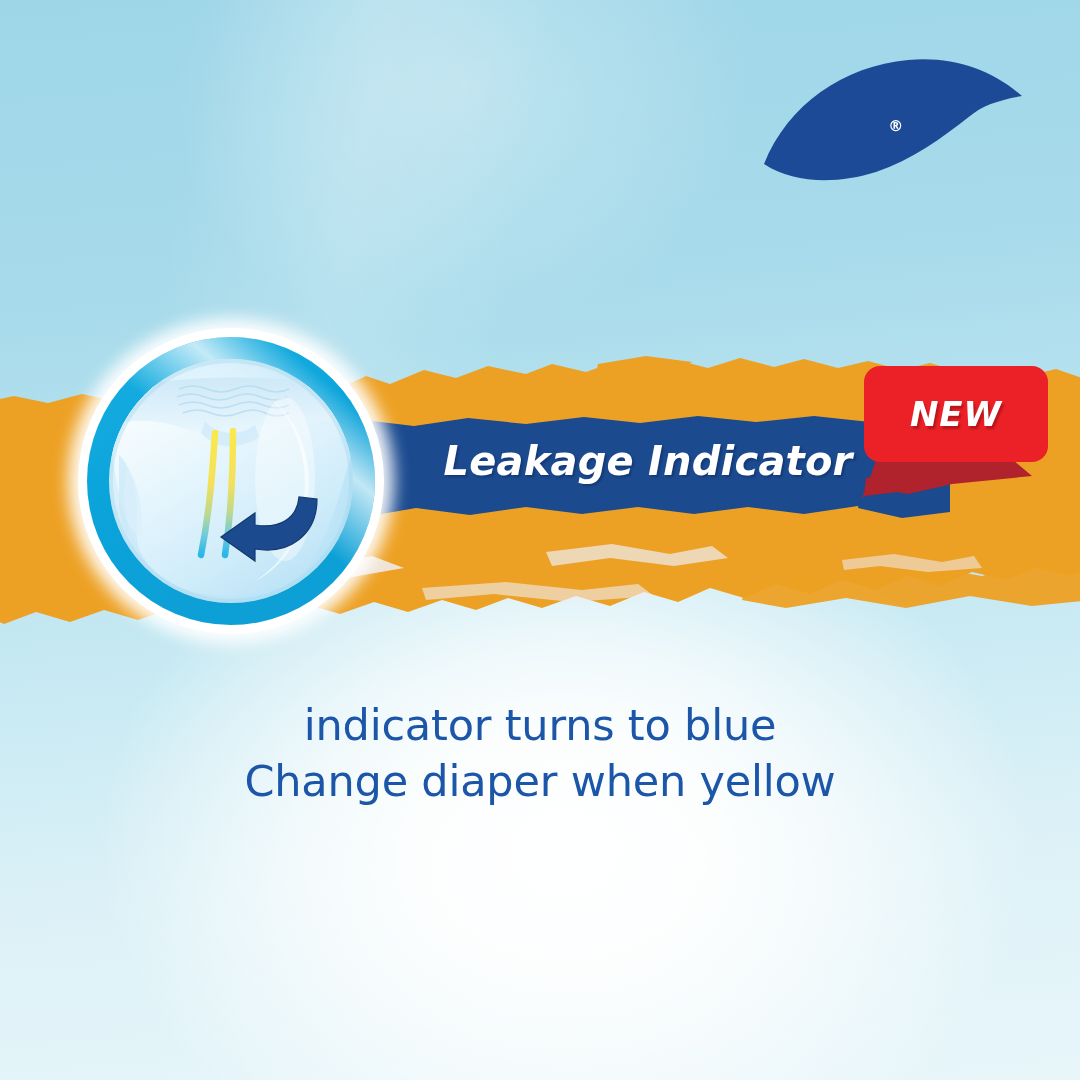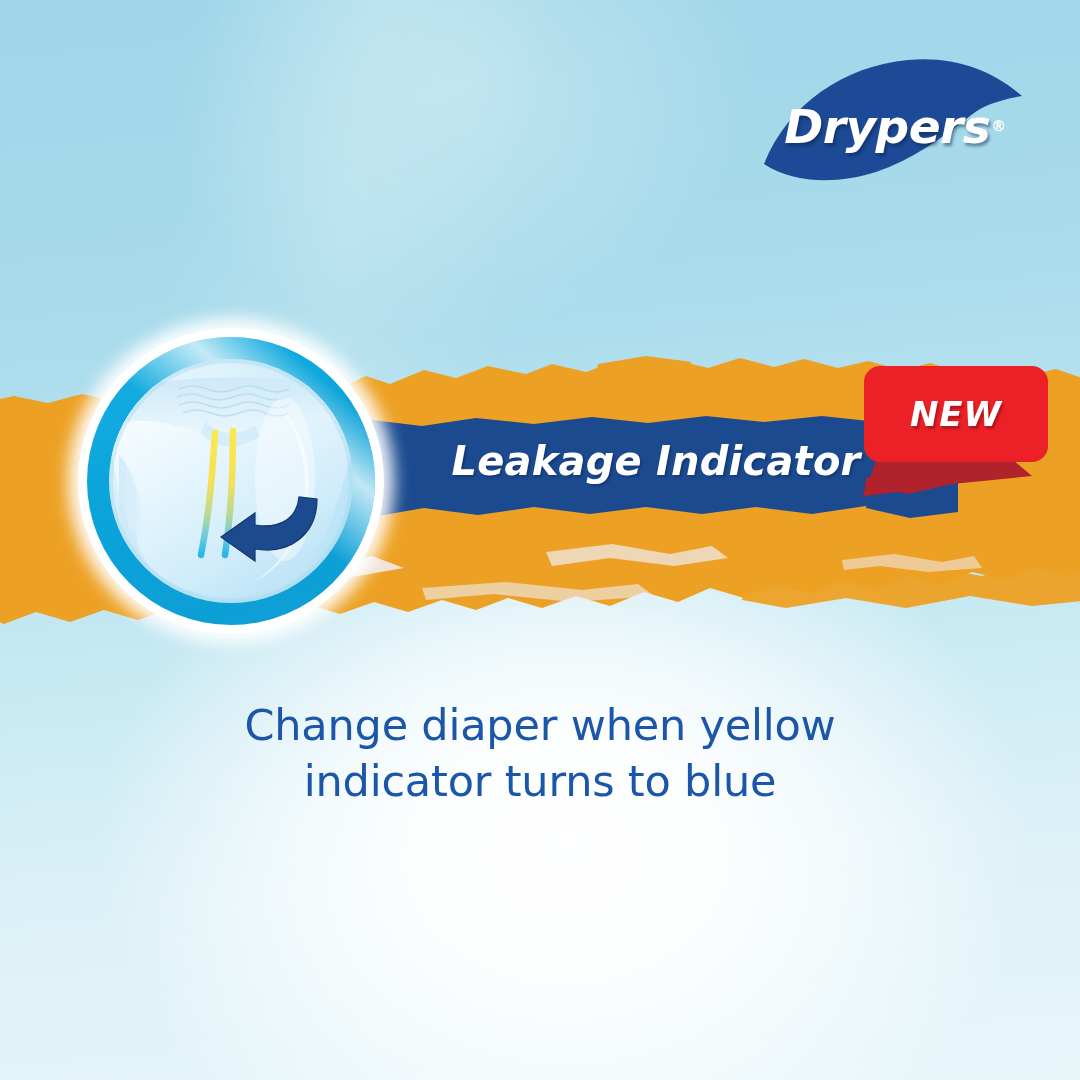--- a/index.html
+++ b/index.html
@@ -66,21 +66,21 @@
     left: -14px;
     top: 356px;
     width: 1108px;
     height: 300px;
   }
   .brush-band svg { display: block; width: 100%; height: 100%; }
 
   
   .ribbon {
     position: absolute;
-    left: 326px;
+    left: 318px;
     top: 408px;
     width: 632px;
     height: 118px;
   }
   .ribbon svg { display: block; width: 100%; height: 100%; }
   .ribbon-label {
     position: absolute;
     left: 110px;
     top: 30px;
     width: 440px;
@@ -343,33 +343,32 @@
           <path fill="#1c4a8f" stroke="#14386e" stroke-width="1.2" d="M208,140 C208,176 180,196 146,190 L146,202 L112,178 L146,154 L146,166
                    C170,170 188,160 190,138 Z"></path>
         </g>
 
         <circle cx="122" cy="122" r="120" fill="none" stroke="#9ed3ea" stroke-width="4" opacity="0.35"></circle>
       </svg>
     </div>
   </div>
 
   <div class="tagline">
+    <span class="tagline-line">indicator turns to blue</span>
     <span class="tagline-line">Change diaper when yellow</span>
-    <span class="tagline-line">indicator turns to blue</span>
   </div>
 
   <div class="logo">
     <svg viewBox="0 0 262 140" preserveAspectRatio="none" aria-hidden="true">
       <path fill="#1c4a96" d="
         M2,108
         C26,48 82,10 146,4
         C192,0 230,14 260,40
         C236,44 220,50 208,60
         C180,82 150,104 114,116
         C76,128 32,128 2,108 Z"></path>
     </svg>
     <div class="logo-text">
-      <span>Drypers</span>
         <span class="logo-reg">®</span>
     </div>
   </div>
 
 </div>
 
 </body></html>

